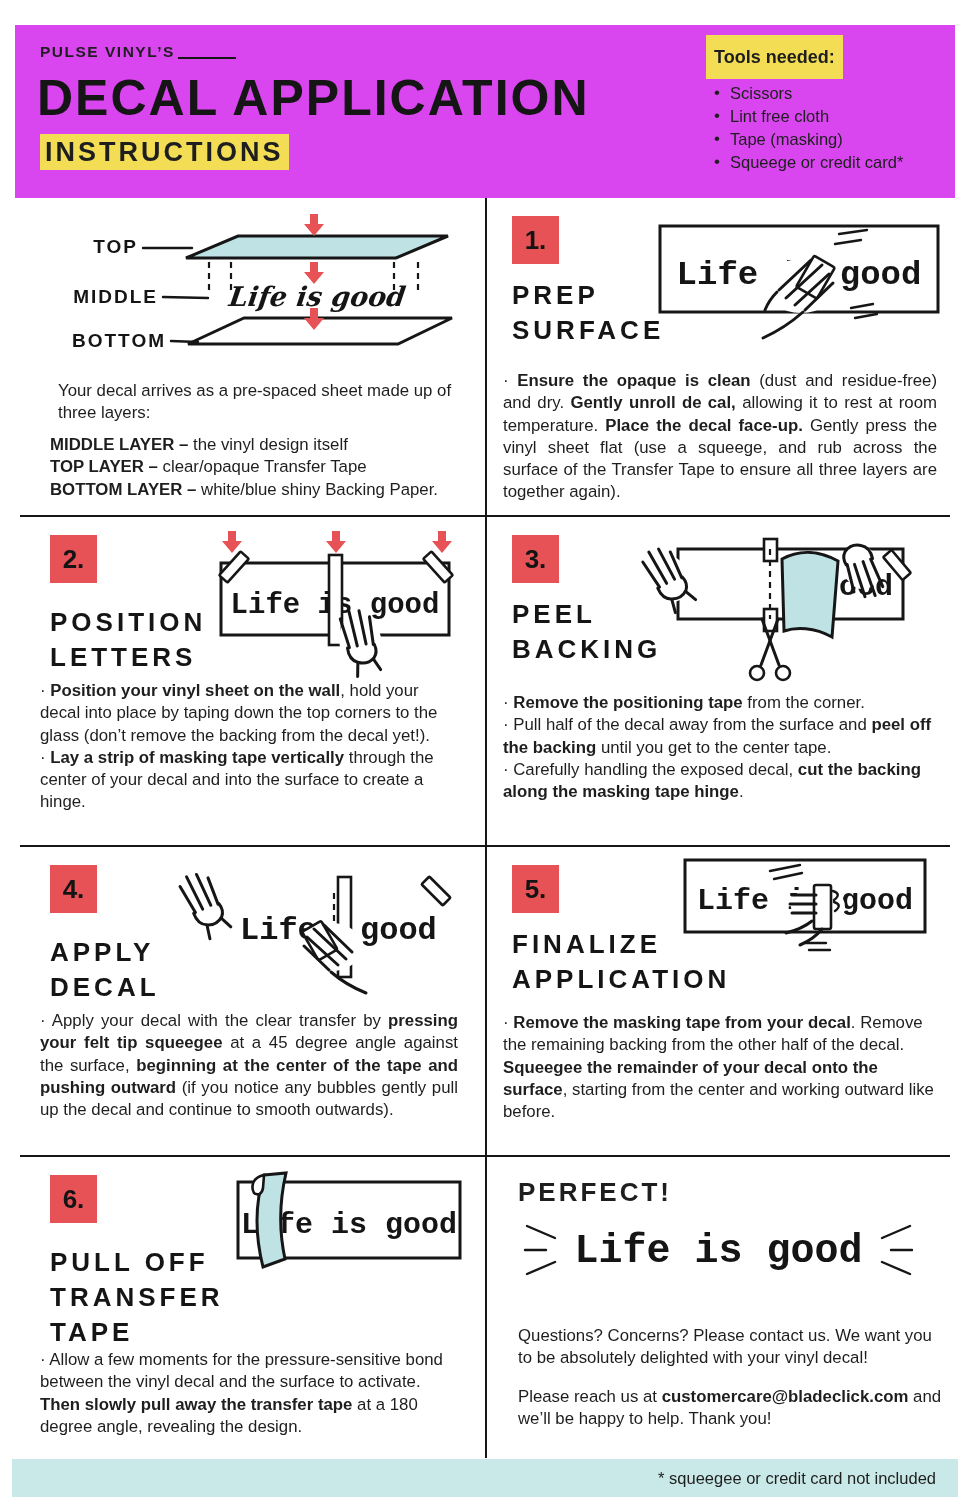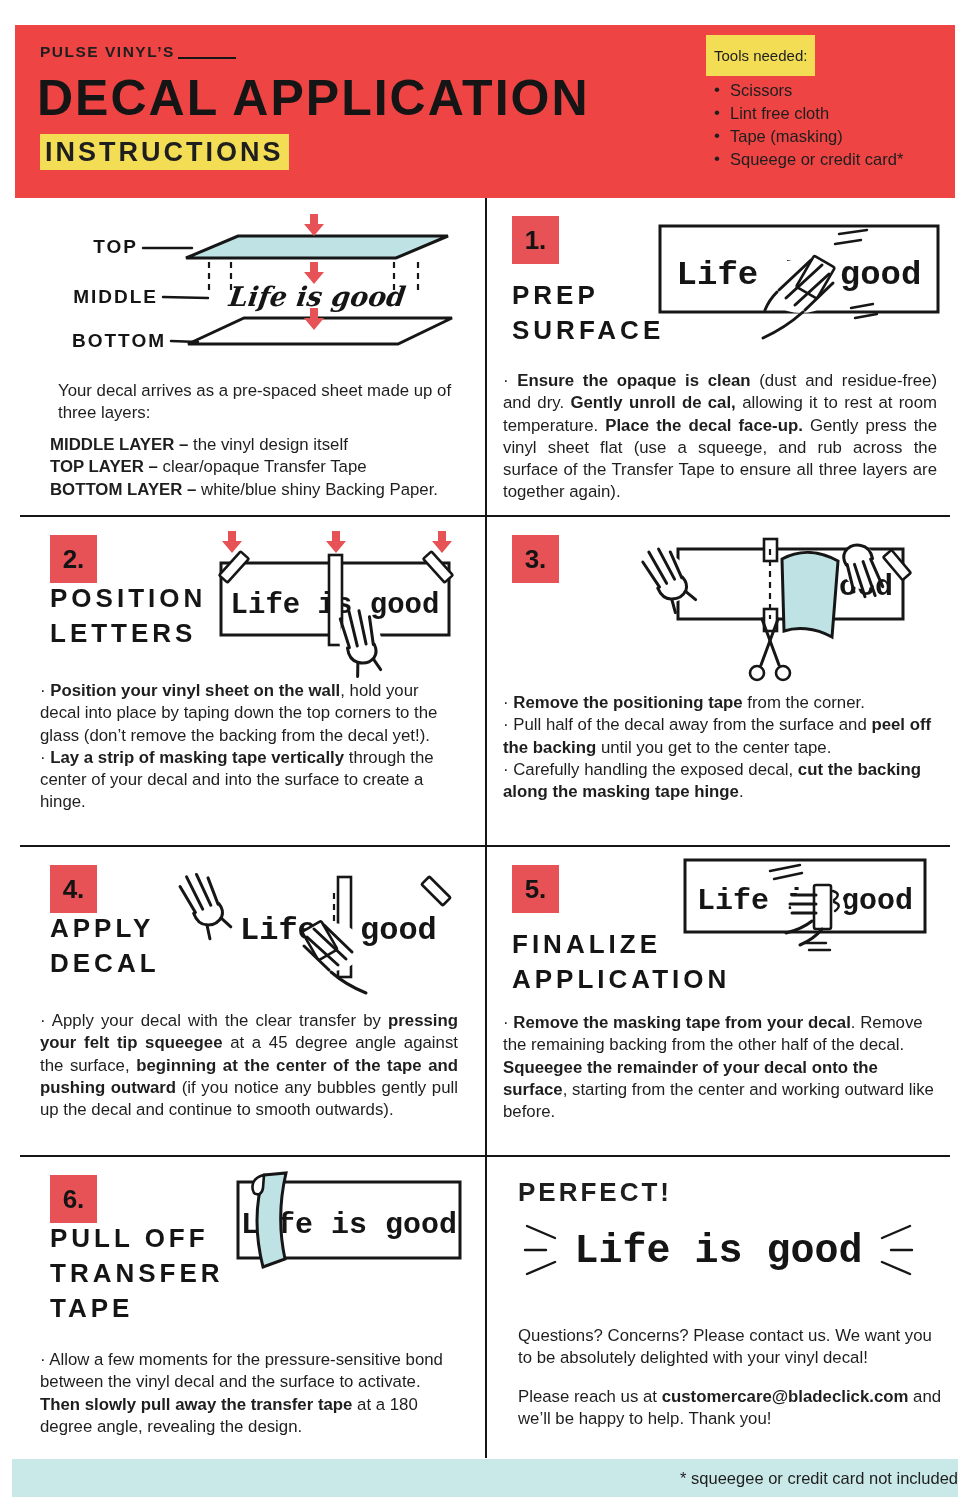--- a/index.html
+++ b/index.html
@@ -1,46 +1,46 @@
 <!DOCTYPE html>
 <html><head>
 <meta charset="utf-8">
 <style>
   * { box-sizing: border-box; }
   body { margin:0; background:#e8e8e8; }
   .page { position:relative; width:970px; height:1500px; background:#ffffff;
           font-family:"Liberation Sans", sans-serif; color:#1e1e1e; overflow:hidden; margin:0 auto; }
 
   
-  .header { position:absolute; left:15px; top:25px; width:940px; height:173px; background:#ef4444; }
+  .header { position:absolute; left:15px; top:25px; width:940px; height:173px; background:#d946ef; }
   .brand { position:absolute; left:25px; top:18px; font-size:15.5px; font-weight:700; letter-spacing:1.5px; }
   .brand-line { position:absolute; left:163px; top:20px; width:58px; height:14px; border-bottom:2px solid #161616; }
   .h-title { position:absolute; left:22px; top:44px; margin:0; font-size:50px; font-weight:800; letter-spacing:2px; color:#151515; }
   .hl { background:#F3DD55; padding:3px 5px; }
   .h-sub { position:absolute; left:25px; top:112px; font-size:27px; font-weight:700; letter-spacing:3px; }
   .tools { position:absolute; left:691px; top:22px; width:246px; }
-  .tools-label { font-size:15px; font-weight:400; padding:12px 8px; }
+  .tools-label { font-size:18px; font-weight:700; padding:12px 8px; }
   .tools ul { margin:15px 0 0 8px; padding:0; list-style:none; }
   .tools li { font-size:16.5px; margin:2px 0; padding-left:16px; position:relative; line-height:21px; }
   .tools li::before { content:"\2022"; position:absolute; left:0; top:-1px; font-size:17px; }
 
   
   .grid { position:absolute; left:20px; top:198px; width:930px;
           display:grid; grid-template-columns:467px 463px; grid-template-rows:317px 330px 310px 303px; }
   .cell { position:relative; }
   .c-left { border-right:2.5px solid #161616; }
   .bt { border-top:2.5px solid #161616; }
 
   .badge { position:absolute; width:47px; height:48px; background:#E65255; color:#141414;
            font-size:26px; font-weight:700; display:flex; align-items:center; justify-content:center; }
   .c-left .badge { left:30px; top:18px; }
   .c-right .badge { left:25px; top:18px; }
   .step-title { position:absolute; margin:0; font-size:26px; font-weight:800; letter-spacing:4px;
                 line-height:35px; color:#151515; }
-  .c-left .step-title { left:30px; top:64px; }
+  .c-left .step-title { left:30px; top:88px; }
   .c-right .step-title { left:25px; top:80px; }
 
   .body-text { position:absolute; margin:0; font-size:16.8px; line-height:22.3px; }
   .c-left .body-text { left:20px; width:418px; }
   .c-right .body-text { left:16px; width:434px; }
   .just { text-align:justify; }
   .body-text p { margin:0; }
   .illo { position:absolute; }
 
   
@@ -50,21 +50,21 @@
 
   
   .perfect-title { position:absolute; left:31px; top:20px; margin:0; font-size:26px; font-weight:800; letter-spacing:3px; }
   .perfect-decal { position:absolute; left:0; top:66px; width:100%; display:flex; align-items:center; justify-content:center; gap:16px; }
   .perfect-decal .big-decal { font-family:"Liberation Mono", monospace; font-weight:700; font-size:40px; color:#151515; }
   .p1 { position:absolute; left:31px; top:168px; width:424px; margin:0; font-size:16.8px; line-height:22.3px; }
   .p2 { position:absolute; left:31px; top:229px; width:424px; margin:0; font-size:16.8px; line-height:22.3px; }
 
   
   .footer { position:absolute; left:12px; top:1459px; width:946px; height:38px; background:#C9E9E8; }
-  .footer .note { line-height:38px; text-align:right; font-size:16.5px; margin:0; }
+  .footer .note { line-height:38px; text-align:right; padding-right:22px; font-size:16.5px; margin:0; }
 
   
   svg { display:block; overflow:visible; }
   .frame { fill:#fff; stroke:#161616; stroke-width:3; }
   .ln { fill:none; stroke:#161616; stroke-width:3; stroke-linecap:round; }
   .ln2 { fill:none; stroke:#161616; stroke-width:2.4; stroke-linecap:round; }
   .dash { fill:none; stroke:#161616; stroke-width:2.2; stroke-dasharray:6 5; }
   .arr { fill:#E65255; }
   .tape { fill:#fff; stroke:#161616; stroke-width:2.6; }
   .tealfill { fill:#BFE3E5; stroke:#161616; stroke-width:3; }
@@ -185,20 +185,24 @@
         </g>
       </svg>
       <div class="body-text" style="top:163px;">
         <p>· <b>Position your vinyl sheet on the wall</b>, hold your decal into place by taping down the top corners to the glass (don’t remove the backing from the decal yet!).</p>
         <p>· <b>Lay a strip of masking tape vertically</b> through the center of your decal and into the surface to create a hinge.</p>
       </div>
     </section>
 
     <section class="cell c-right bt">
       <div class="badge">3.</div>
+      <h2 class="step-title">
+        <span>PEEL</span><br>
+        <span>BACKING</span>
+      </h2>
       <svg class="illo" style="left:155px; top:26px;" width="270" height="142" viewBox="0 0 270 142">
         <rect class="frame" x="36" y="6" width="225" height="70"></rect>
         <text class="decal-t" x="197" y="52" font-size="30">ood</text>
         <rect class="tape" x="122" y="-4" width="13" height="22"></rect>
         <rect class="tape" x="122" y="66" width="13" height="22"></rect>
         <path class="dash" d="M128 6 V76"></path>
         <g transform="translate(30,42) rotate(-28)">
           <ellipse class="whitebg" cx="0" cy="-8" rx="20" ry="25"></ellipse>
           <path class="ln" d="M-15 -34 L-12 -4"></path>
           <path class="ln" d="M-5 -40 L-4 -4"></path>

